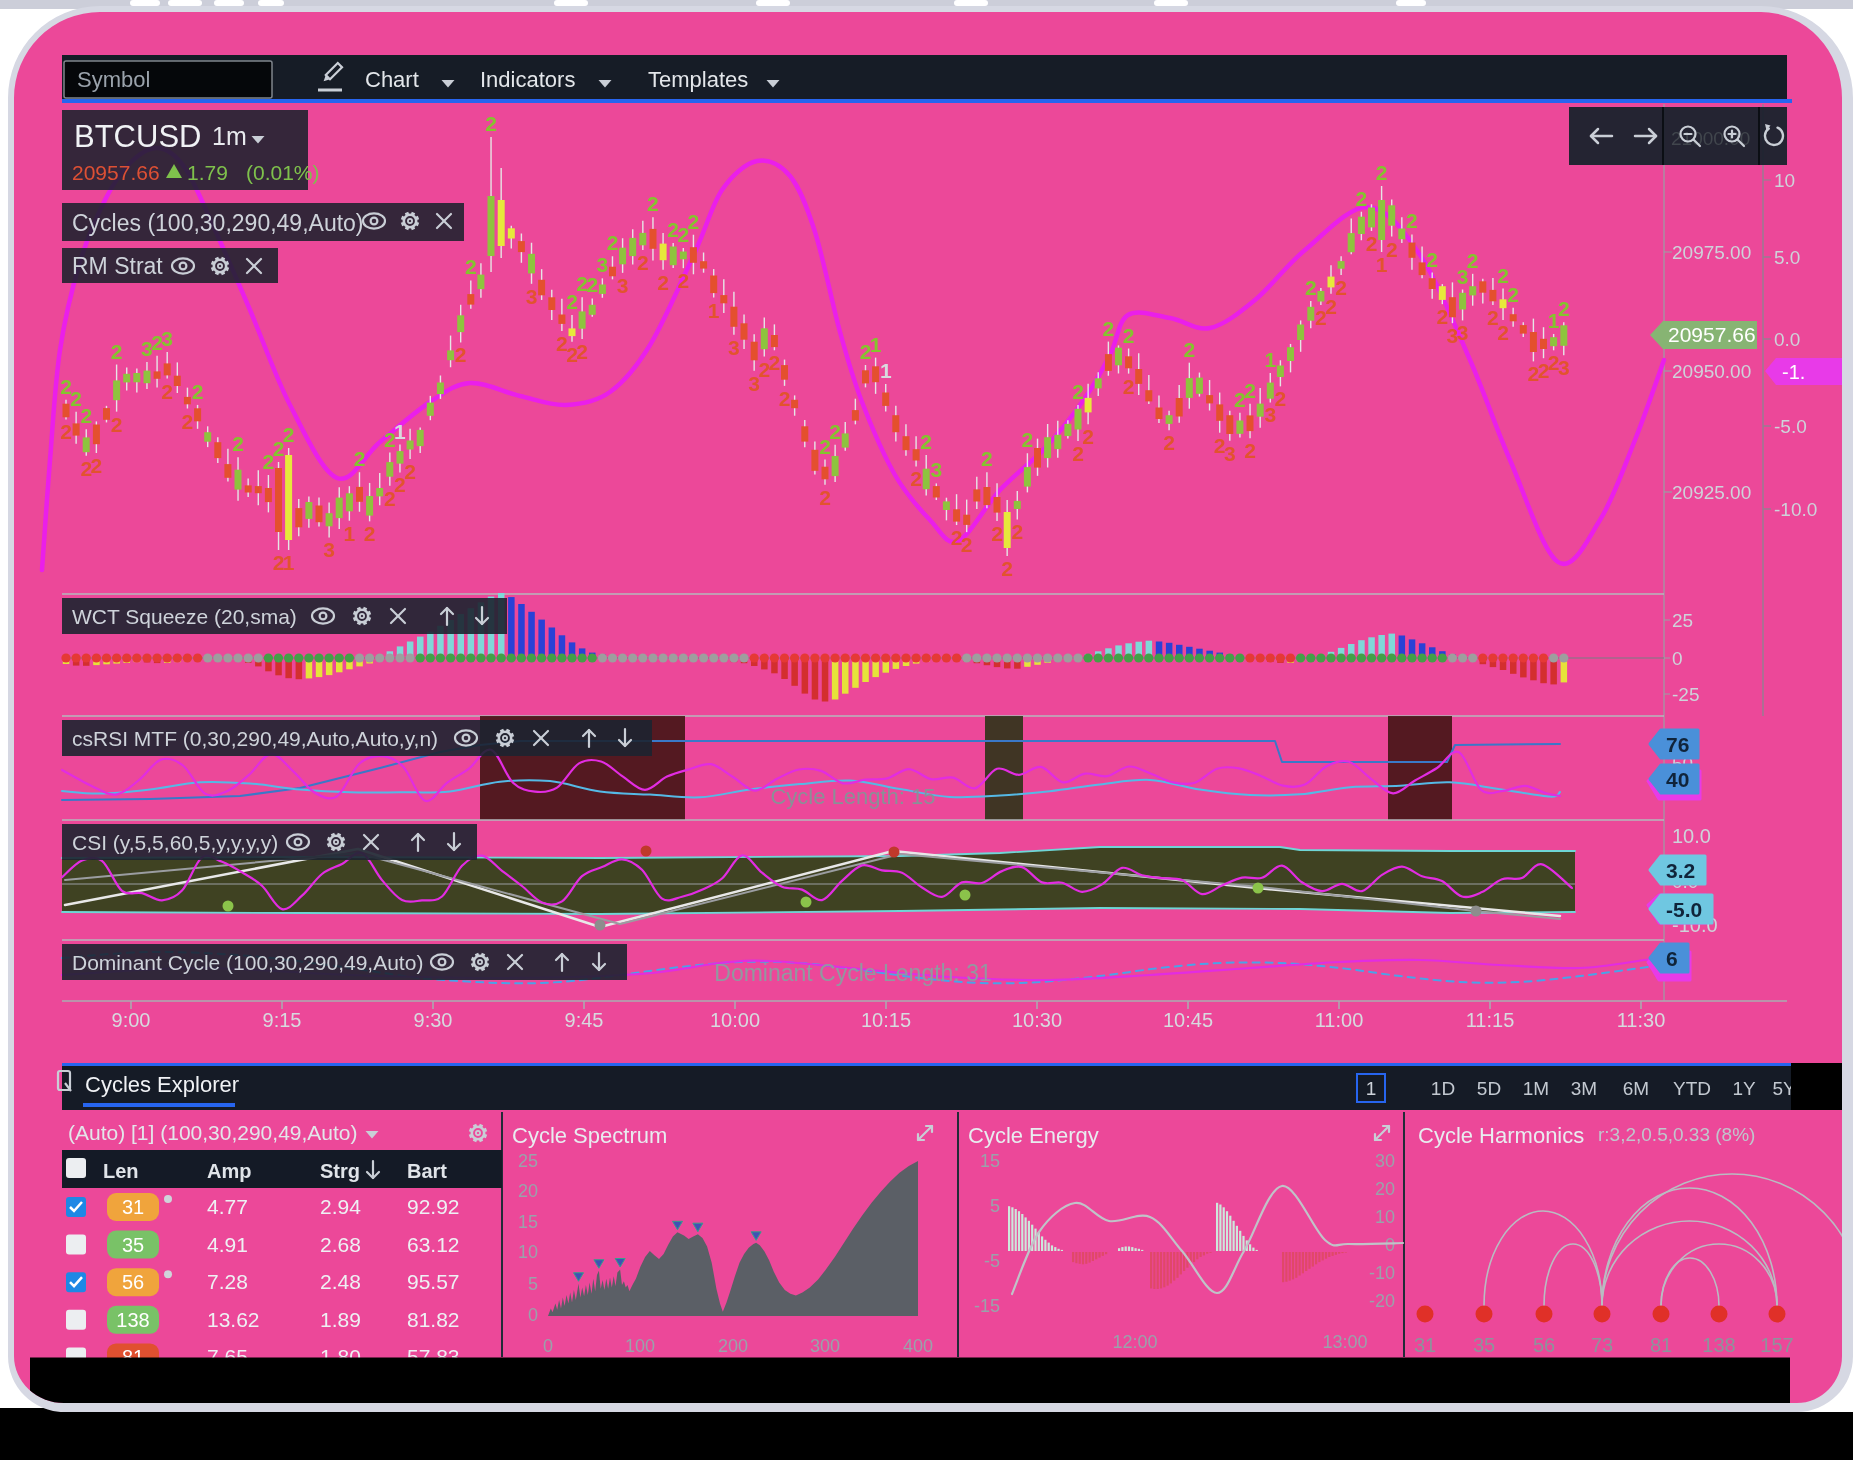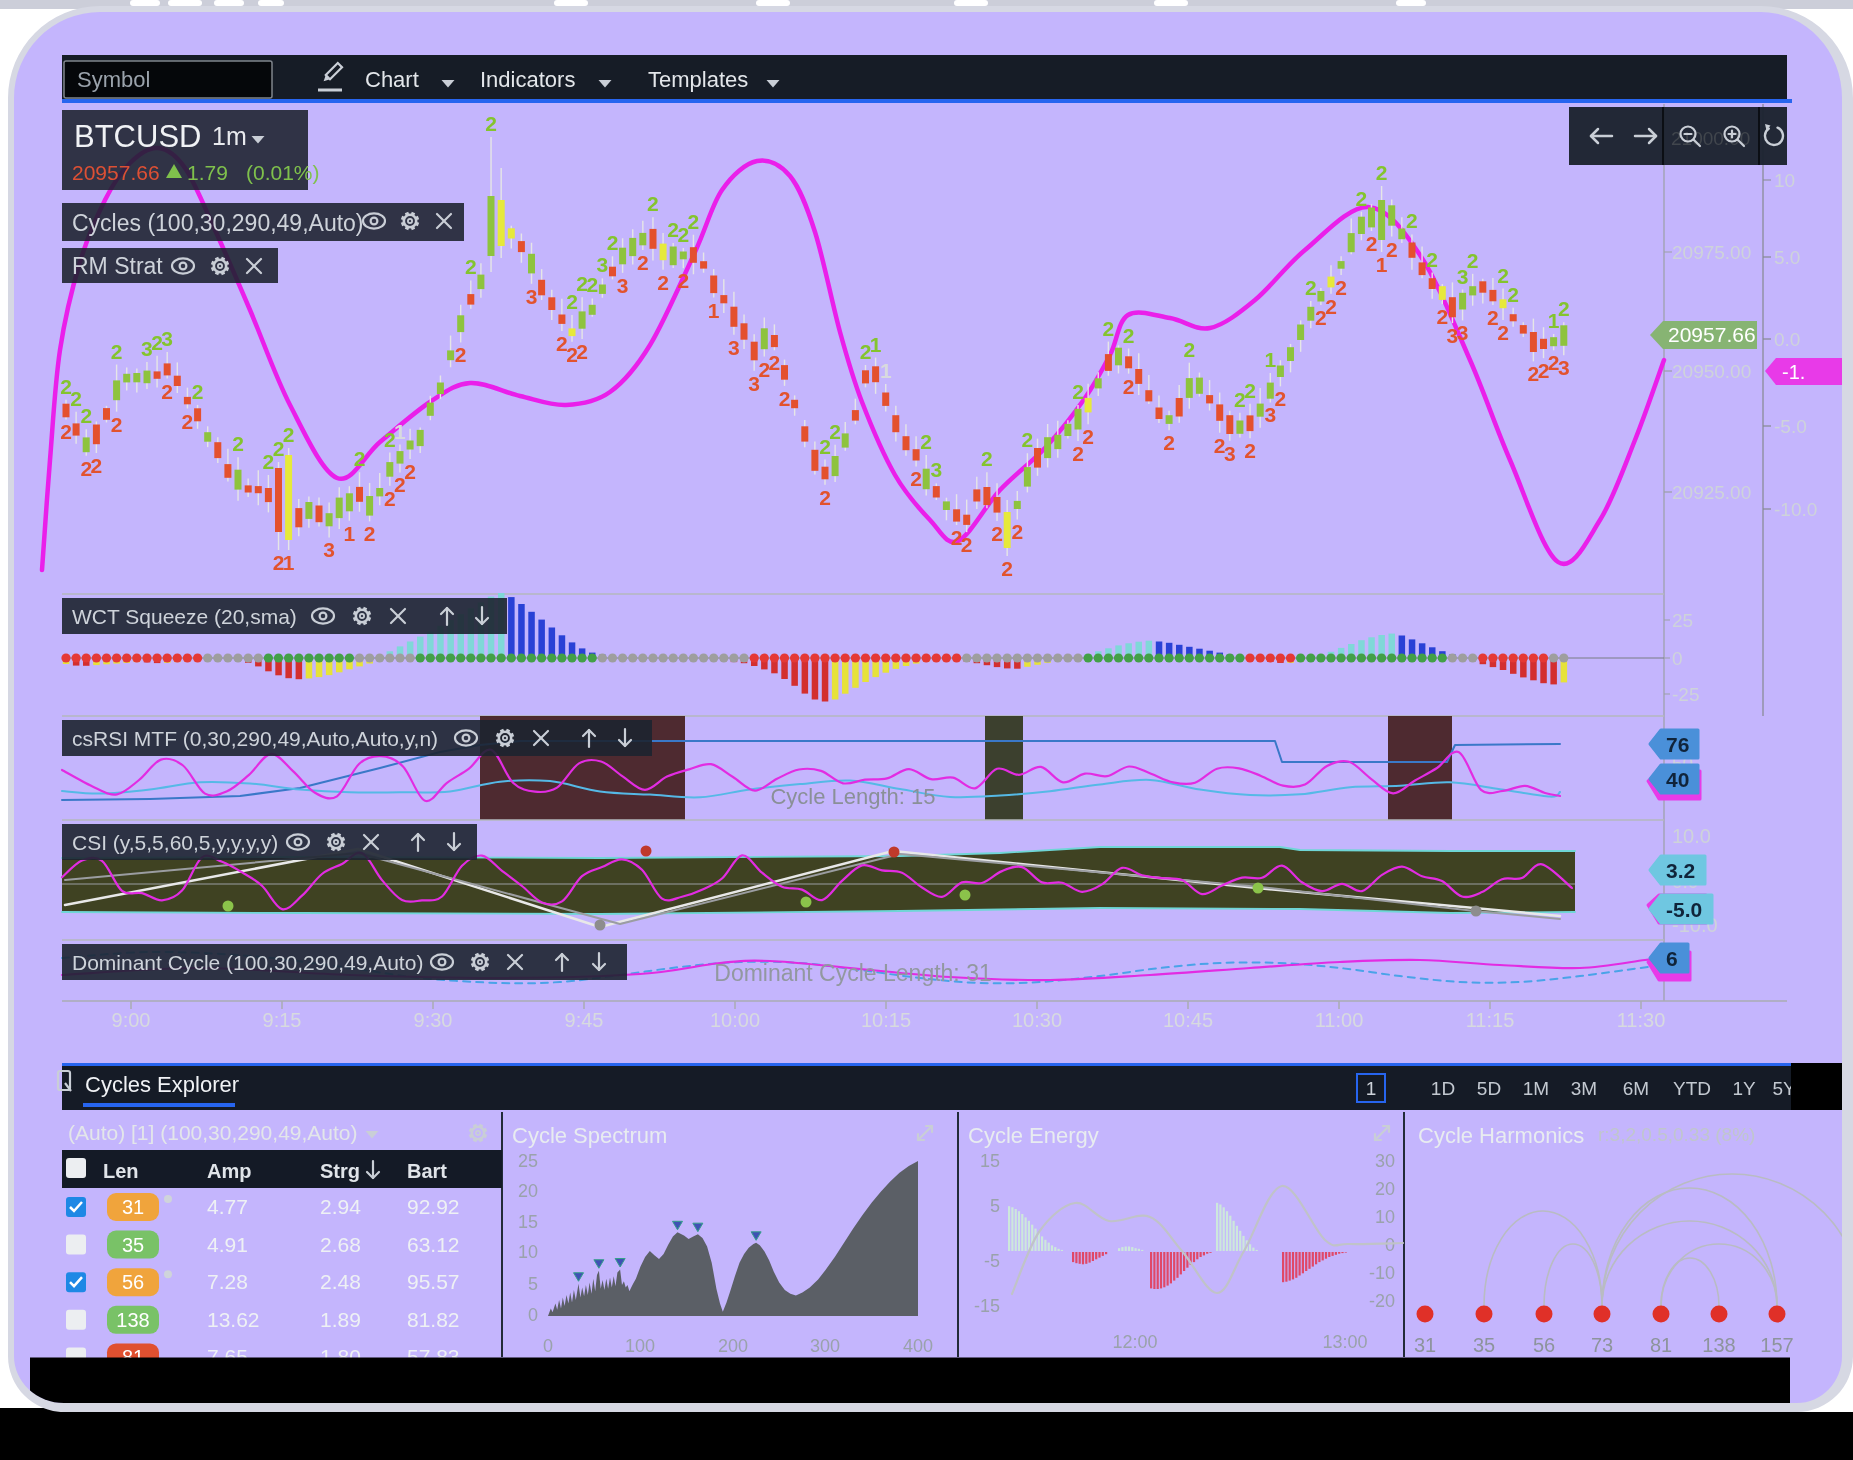--- a/index.html
+++ b/index.html
@@ -1,17 +1,17 @@
 <!DOCTYPE html>
 <html><head><meta charset="utf-8"><style>
 html,body { margin:0; padding:0; width:1853px; height:1460px; background:#ffffff; overflow:hidden;
   font-family:"Liberation Sans", sans-serif; }
 #topstrip { position:absolute; left:0; top:0; width:1853px; height:9px; background:#ccced9; }
 .bump { position:absolute; top:0; height:6px; background:#ffffff; border-radius:3px; }
-#device { position:absolute; left:8px; top:6px; width:1828px; height:1391px; background:#c4b5fd;
+#device { position:absolute; left:8px; top:6px; width:1828px; height:1391px; background:#ec4899;
   border:6px solid #d6d8e3; border-right-width:11px; border-bottom-width:9px; border-radius:92px 92px 56px 56px; overflow:hidden; z-index:2;}
 #device svg { position:absolute; left:-14px; top:-12px; }
 #botstrip { position:absolute; left:0; top:1412px; width:1853px; height:48px; background:#000; z-index:3;}
 #shadowbl { position:absolute; left:-50px; top:1408px; width:130px; height:70px; background:#000; border-radius:35px; z-index:1;}
 </style></head>
 <body>
 <div id="topstrip"></div>
 <div class="bump" style="left:130px;width:30px"></div>
 <div class="bump" style="left:168px;width:34px"></div>
 <div class="bump" style="left:214px;width:30px"></div>

